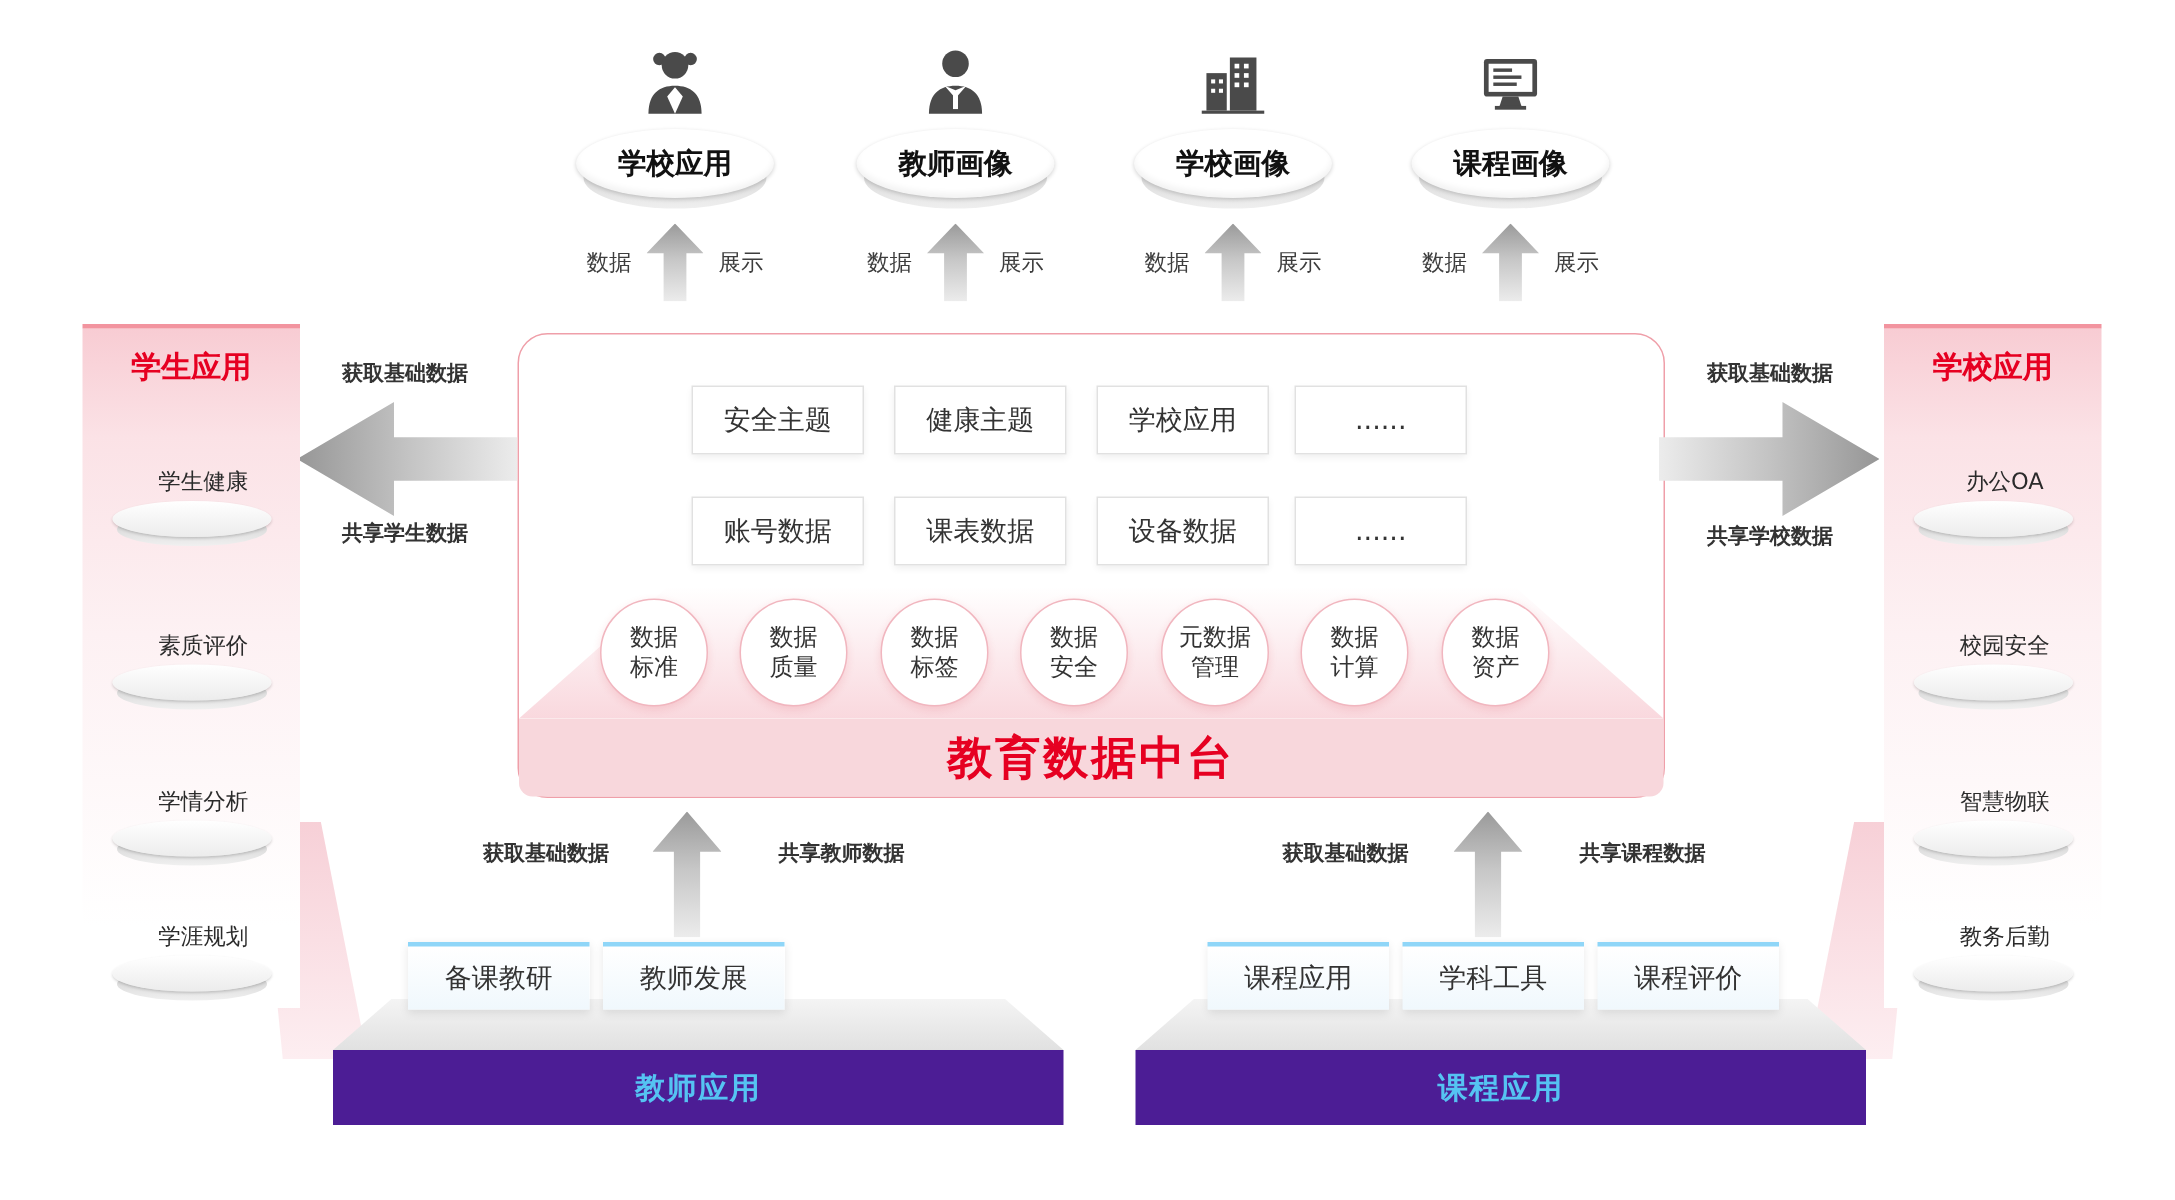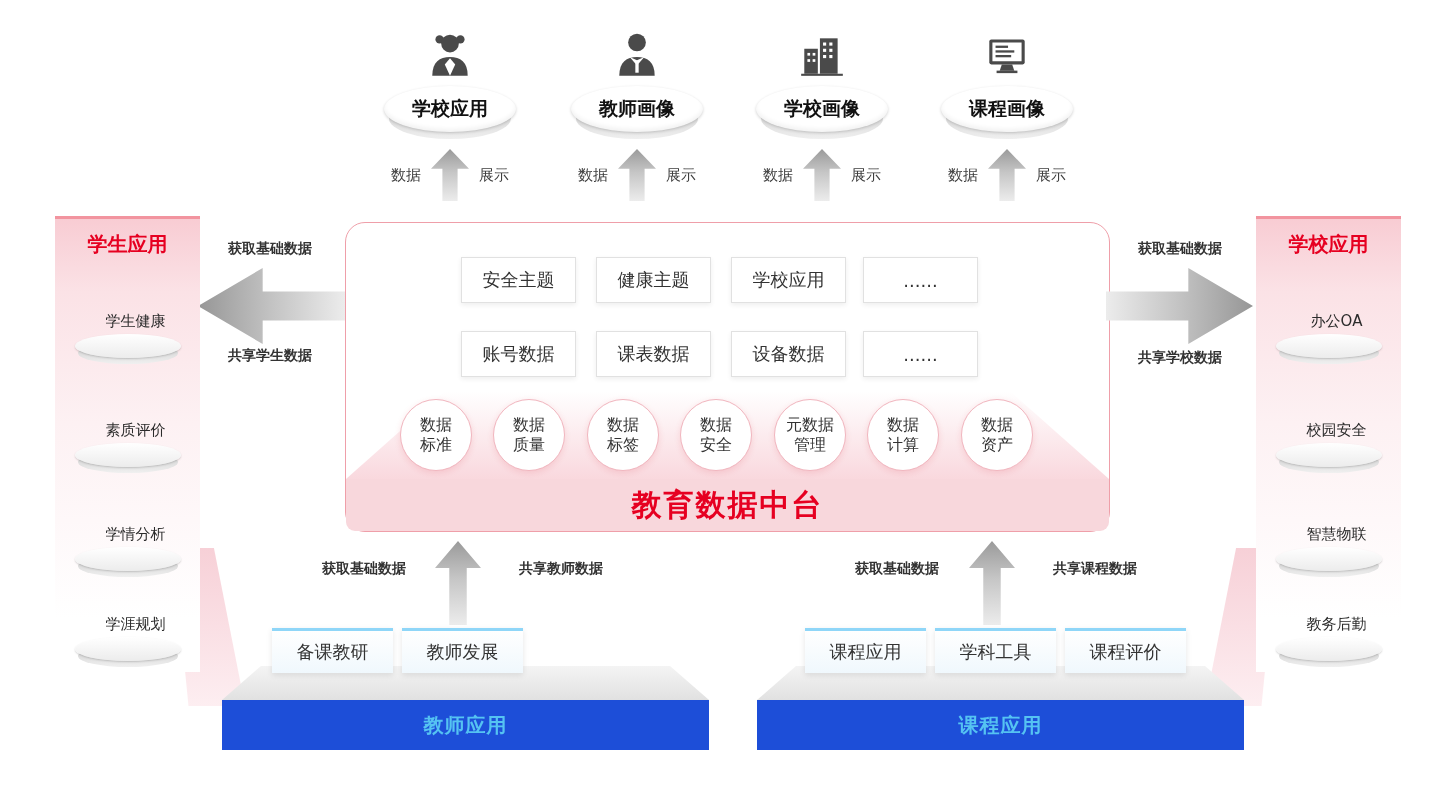--- a/index.html
+++ b/index.html
@@ -67,21 +67,21 @@
                     box-shadow:0 1px 2px rgba(0,0,0,.18); }
 
   
   .b-box { position:absolute; width:121px; height:45px; top:628px;
            border-top:3px solid #8fd6f8; background:linear-gradient(180deg,#ffffff,#f0f8fd);
            box-shadow:0 2px 6px rgba(0,0,0,.1);
            display:flex; align-items:center; justify-content:center; font-size:18px; color:#333; z-index:2; }
   .platform-trap { position:absolute; top:666px; width:487px; height:34px; z-index:1;
            clip-path:polygon(8% 0,92% 0,100% 100%,0 100%);
            background:linear-gradient(180deg,#f4f4f4,#e1e1e1); }
-  .platform-bar { position:absolute; top:700px; width:487px; height:50px; background:#1d4ed8; z-index:1;
+  .platform-bar { position:absolute; top:700px; width:487px; height:50px; background:#4c1d95; z-index:1;
            display:flex; align-items:center; justify-content:center;
            font-size:20px; font-weight:bold; color:#55c3f2; letter-spacing:1px; }
 
   .swoosh { position:absolute; z-index:0; }
   svg { display:block; }
 </style>
 </head>
 <body>
 
 <div class="canvas">

